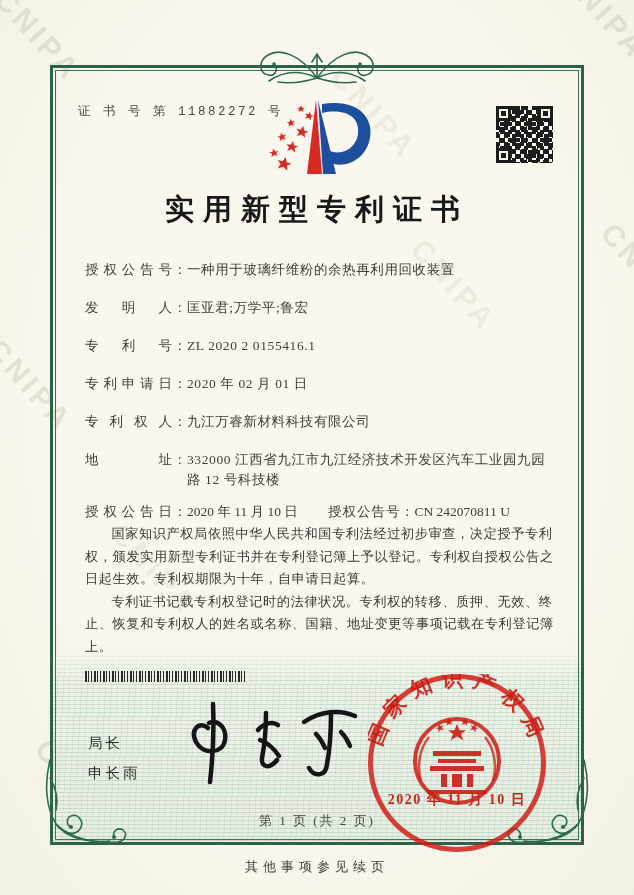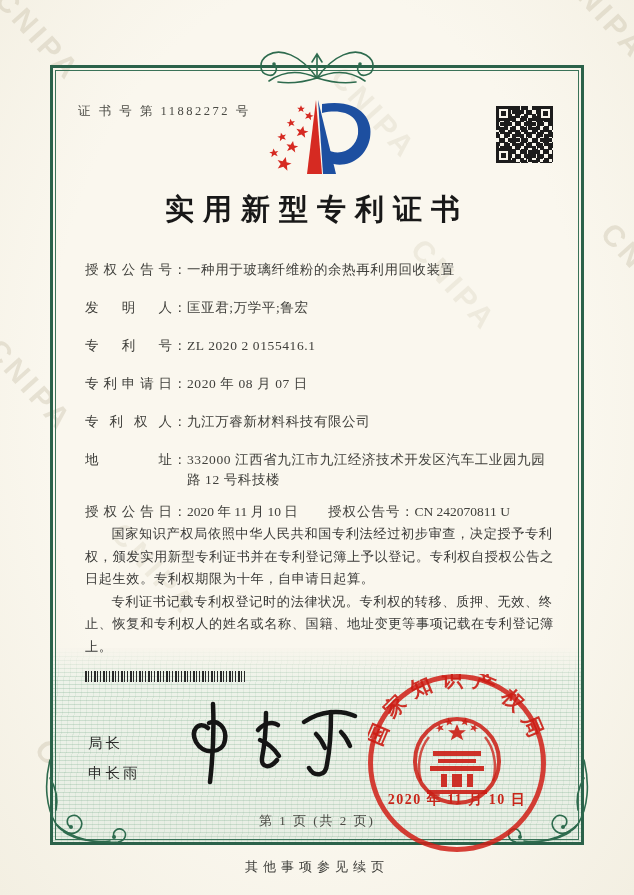--- a/index.html
+++ b/index.html
@@ -27,21 +27,21 @@
     background:
       linear-gradient(180deg,#f8f5ec 0,rgba(248,245,236,0) 34px),
       repeating-linear-gradient(180deg, rgba(108,164,129,.26) 0 1px, rgba(255,255,255,0) 1px 4px),
       repeating-linear-gradient(93deg, rgba(108,164,129,.12) 0 1px, rgba(255,255,255,0) 1px 6px),
       linear-gradient(180deg,#eef3ea,#e8eee4);
   }
   .ornament{ position:absolute; pointer-events:none; }
   .orn-stroke{ stroke:#2e6b4e; fill:none; stroke-width:1.6; stroke-linecap:round; }
   
   .cert-no{ position:absolute; left:78px; top:103px; font-size:12.5px;
-    letter-spacing:2.5px; color:#4a4a44; }
+    letter-spacing:2.5px; color:#4a4a44;font-family:Liberation Mono, monospace; }
   .qr{ position:absolute; left:496px; top:106px; width:57px; height:57px;
     background:
       repeating-conic-gradient(#1c1c1c 0 25%, transparent 0 50%) 0 0/8px 8px,
       repeating-conic-gradient(#1c1c1c 0 25%, transparent 0 50%) 3px 4px/11px 11px;
     background-color:#f8f5ec; }
   .qr .finder{ position:absolute; width:15px; height:15px; border:3px solid #1c1c1c;
     background:#f8f5ec; }
   .qr .finder::after{ content:""; position:absolute; inset:2px; background:#1c1c1c; }
   .qr .f-tl{ left:0; top:0; } .qr .f-tr{ right:0; top:0; } .qr .f-bl{ left:0; bottom:0; }
   .logo{ position:absolute; left:256px; top:96px; }
@@ -182,21 +182,21 @@
       <span class="val">匡亚君;万学平;鲁宏</span>
     </div>
     <div class="row mb">
       <span class="lbl">专利号</span>
       <span class="colon">：</span>
       <span class="val">ZL 2020 2 0155416.1</span>
     </div>
     <div class="row mb">
       <span class="lbl">专利申请日</span>
       <span class="colon">：</span>
-      <span class="val">2020 年 08 月 07 日</span>
+      <span class="val">2020 年 02 月 01 日</span>
     </div>
     <div class="row mb">
       <span class="lbl">专利权人</span>
       <span class="colon">：</span>
       <span class="val">九江万睿新材料科技有限公司</span>
     </div>
     <div class="row mb-s">
       <span class="lbl">地址</span>
       <span class="colon">：</span>
       <span class="val" style="max-width:372px;">332000 江西省九江市九江经济技术开发区汽车工业园九园路 12 号科技楼</span>

